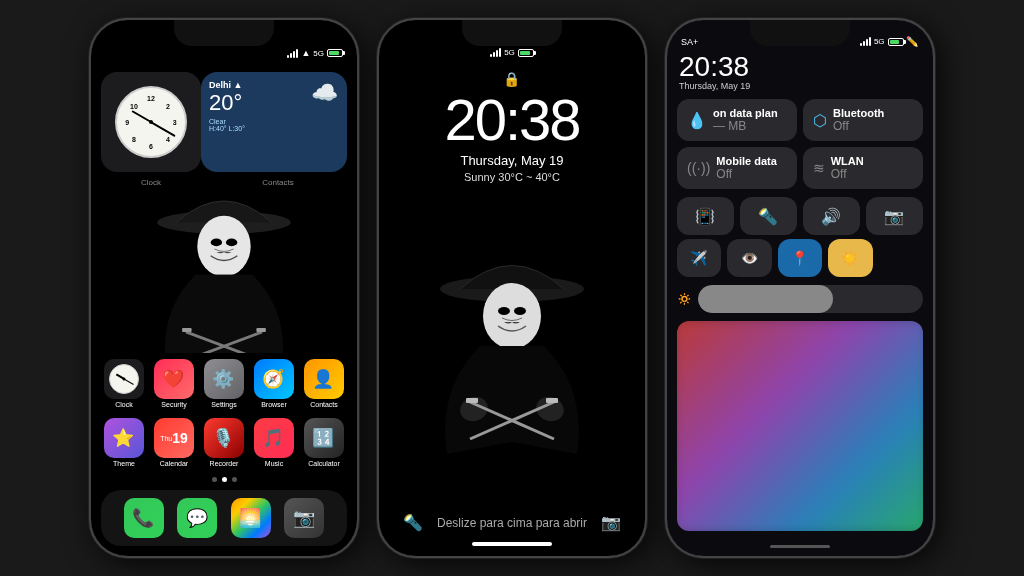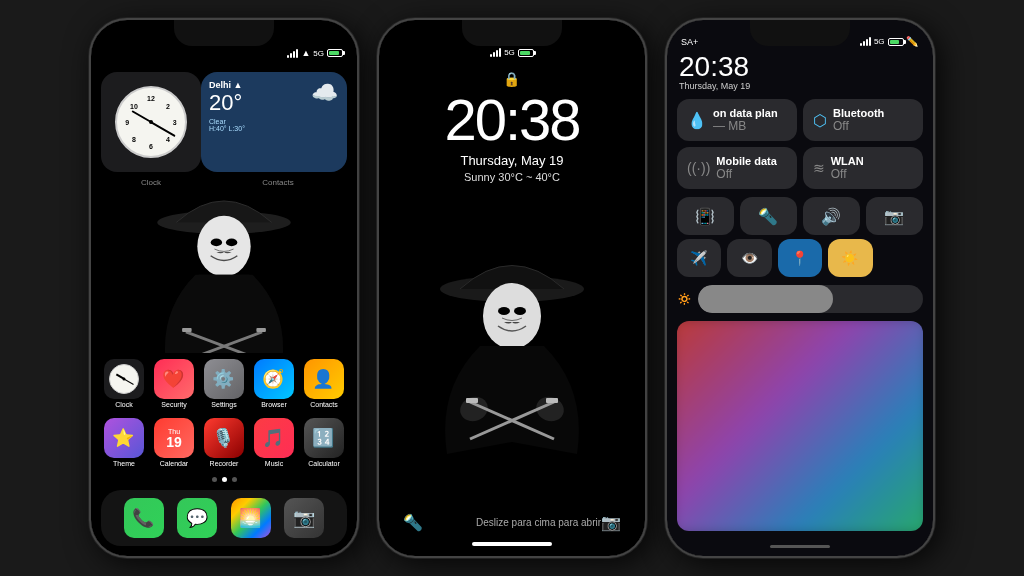--- a/index.html
+++ b/index.html
@@ -259,21 +259,21 @@
       width: 100%;
     }
     .lock-bottom {
       width: 100%;
       display: flex;
       justify-content: space-between;
       align-items: center;
       padding: 8px 24px 4px;
     }
     .lock-bottom-icon { font-size: 16px; color: #fff; }
-    .lock-hint { font-size: 10px; color: #aaa; flex: 1; text-align: right; }
+    .lock-hint { font-size: 12px; color: #aaa; flex: 1; text-align: center; }
     .home-indicator {
       width: 80px; height: 4px;
       background: #fff;
       border-radius: 2px;
       margin: 6px auto 10px;
     }
 
     
     .phone3-screen {
       background: #0a0a0f;
@@ -512,21 +512,21 @@
       <div class="app-item">
         <div class="app-icon ic-contacts">👤</div>
         <span class="app-label">Contacts</span>
       </div>
 
       <div class="app-item">
         <div class="app-icon ic-theme">⭐</div>
         <span class="app-label">Theme</span>
       </div>
       <div class="app-item">
-        <div class="app-icon ic-calendar" style="flex-direction:column;font-size:9px">
+        <div class="app-icon ic-calendar" style="flex-direction:row;font-size:9px">
           <div style="color:#fff;font-size:7px">Thu</div>
           <div style="color:#fff;font-size:14px;font-weight:bold;line-height:1">19</div>
         </div>
         <span class="app-label">Calendar</span>
       </div>
       <div class="app-item">
         <div class="app-icon ic-recorder">🎙️</div>
         <span class="app-label">Recorder</span>
       </div>
       <div class="app-item">

